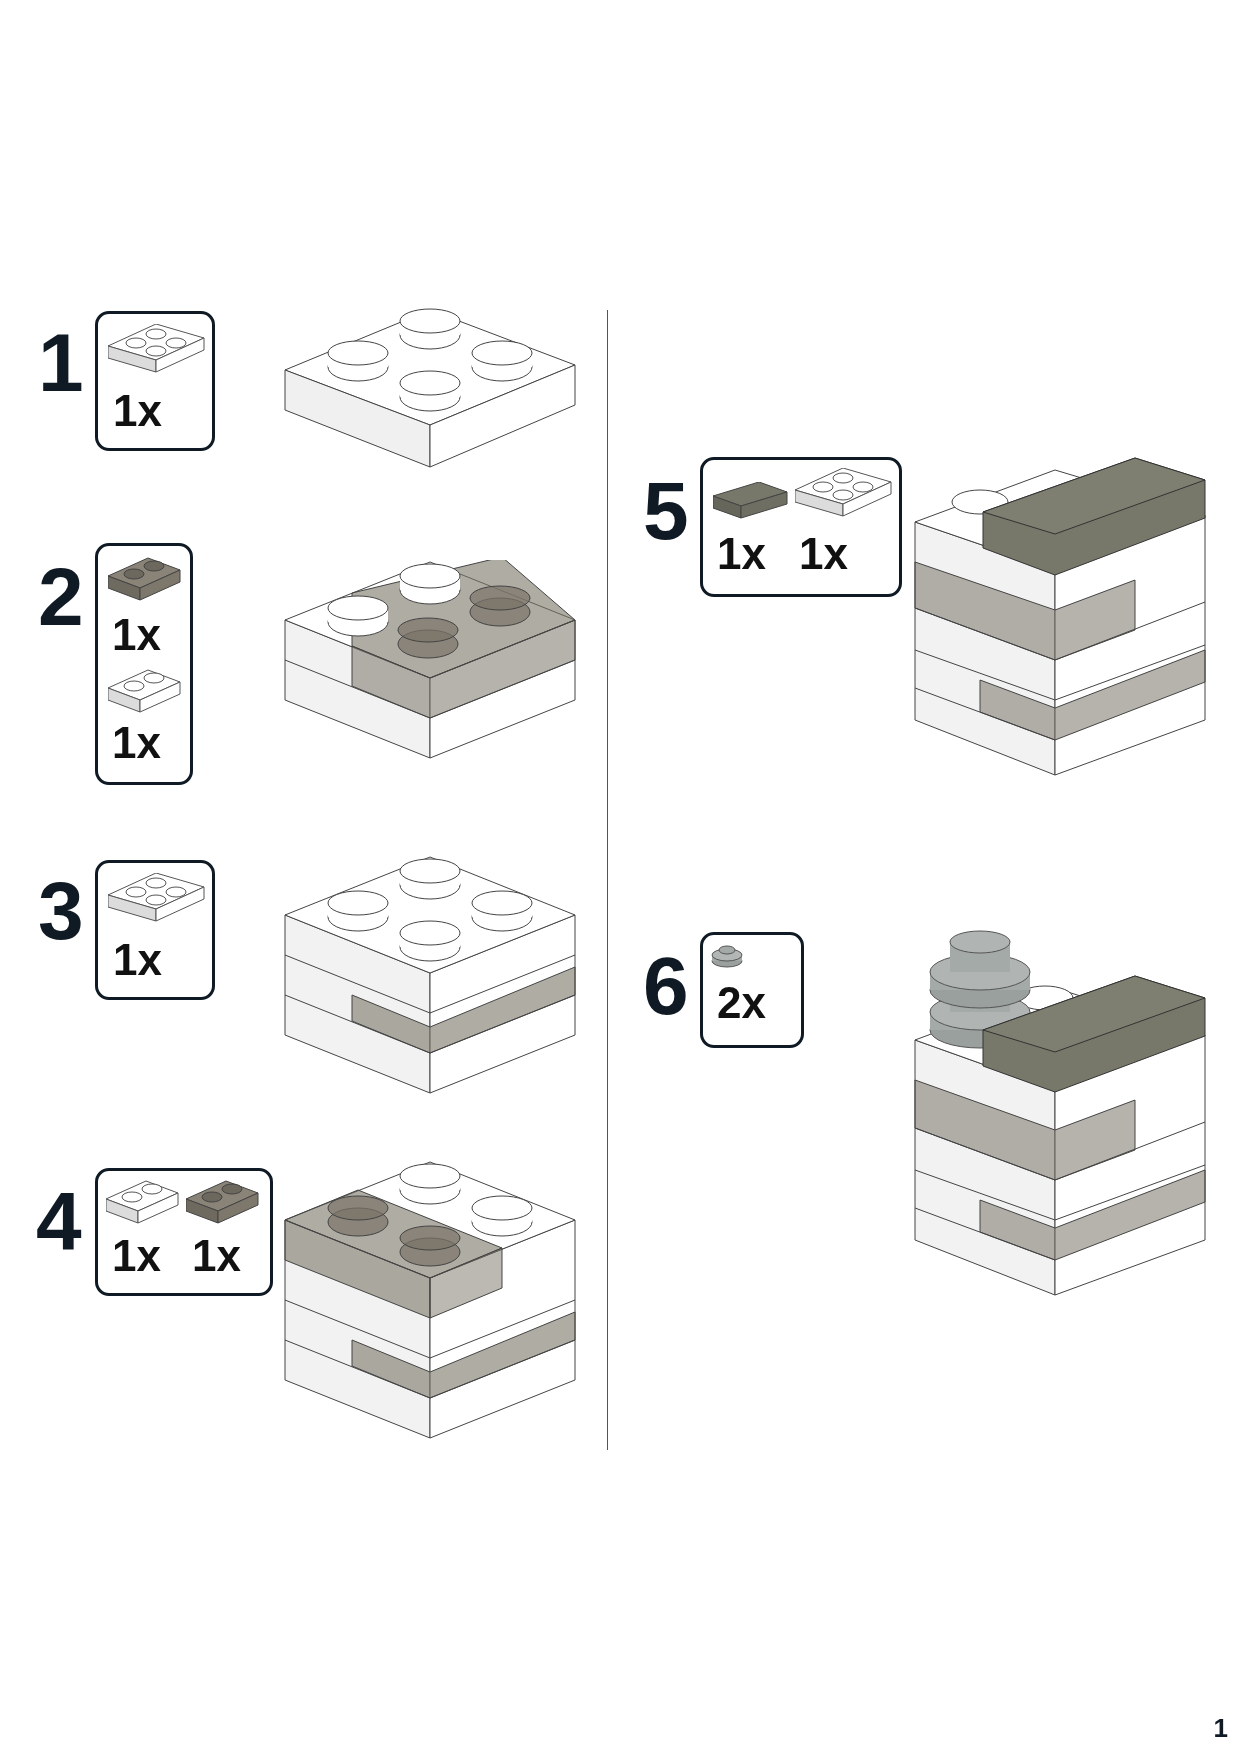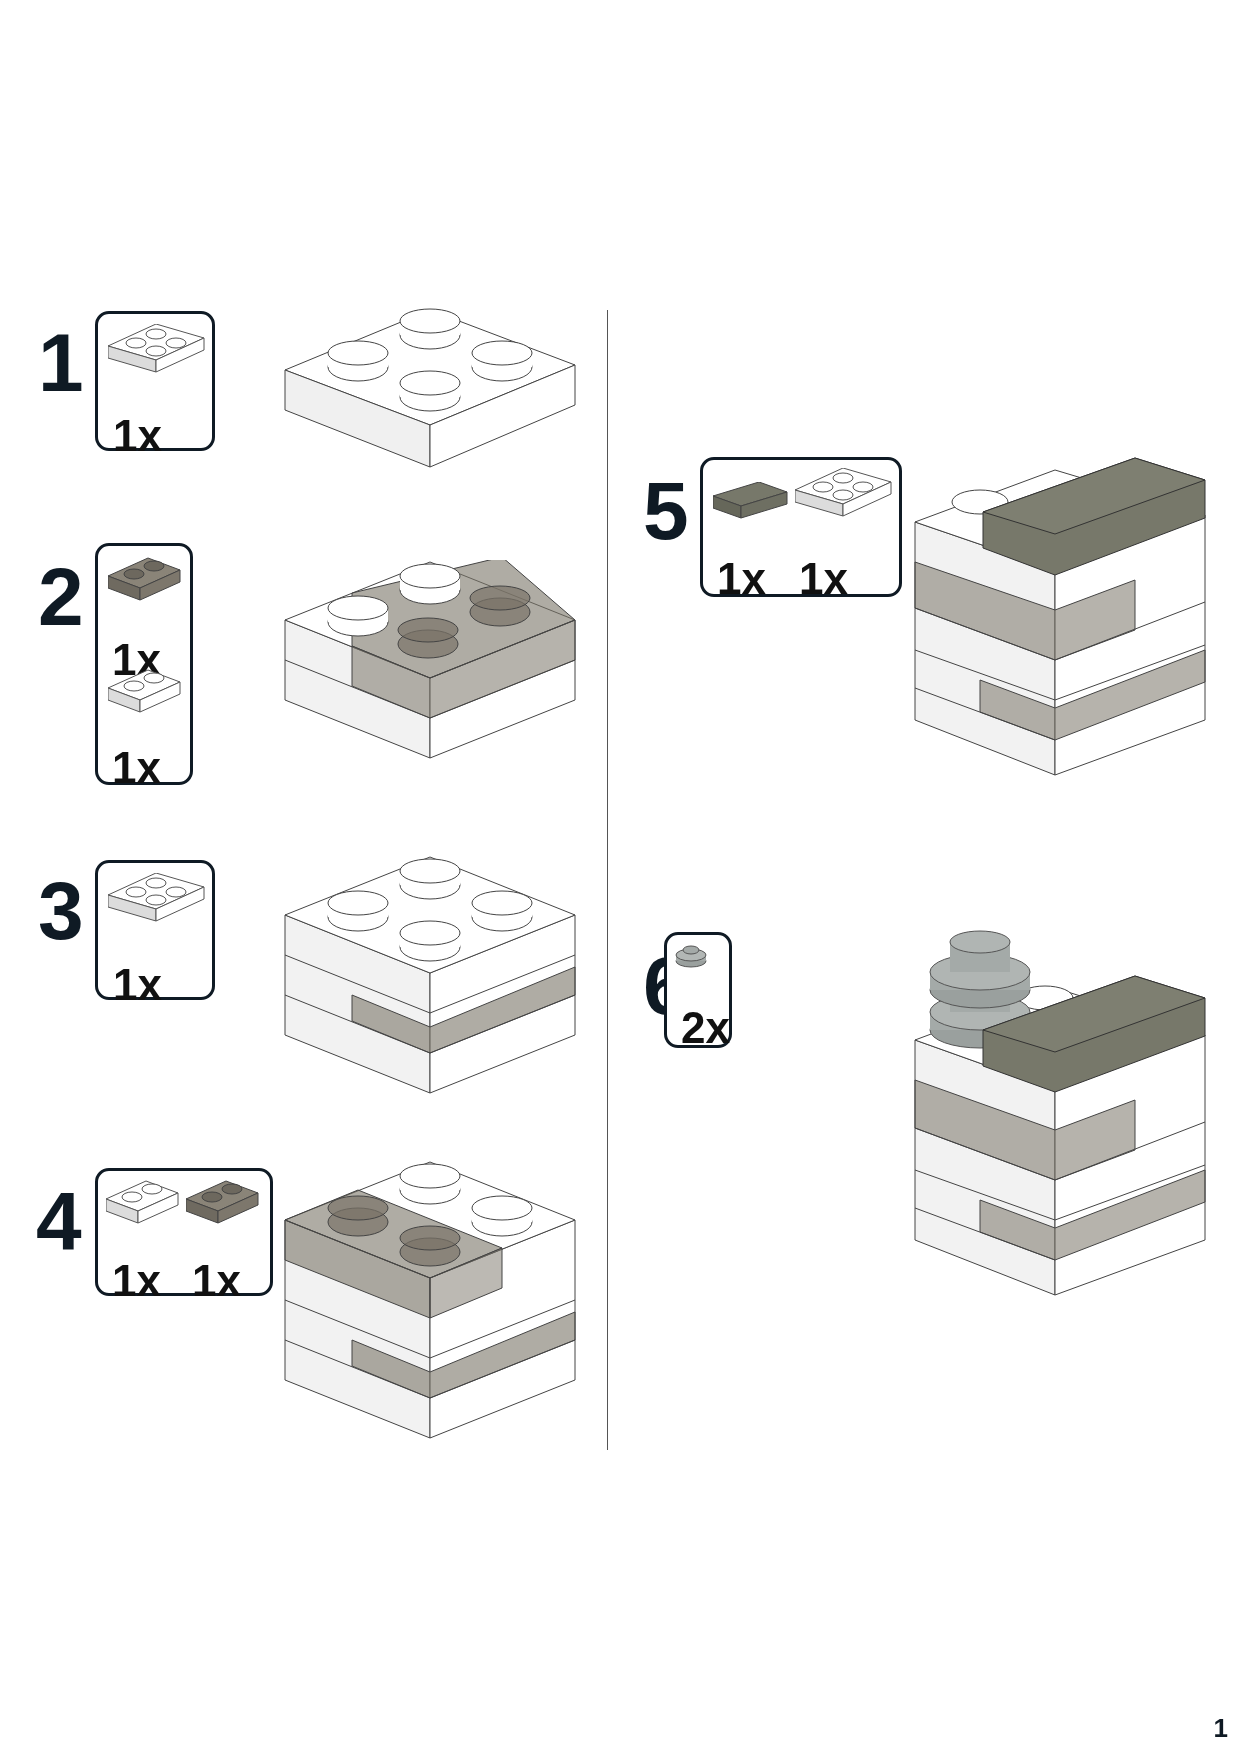--- a/index.html
+++ b/index.html
@@ -1,20 +1,20 @@
 <!DOCTYPE html>
 <html><head>
 <meta charset="utf-8">
 <style>
   html, body { margin:0; padding:0; background:#ffffff; }
   body { width:1240px; height:1754px; position:relative; overflow:hidden; font-family:"Liberation Sans", sans-serif; }
   .step { position:absolute; }
   .step-num { position:absolute; font-family:"Liberation Sans", sans-serif; font-weight:bold; font-size:82px; color:#0f1a24; line-height:1; }
   .parts-box { position:absolute; border:3px solid #0f1a24; border-radius:14px; background:#fff; box-sizing:border-box; }
-  .qty { position:absolute; font-family:"Liberation Sans", sans-serif; font-weight:bold; font-size:44px; color:#111; line-height:1;margin-top:25px; }
+  .qty { position:absolute; font-family:"Liberation Sans", sans-serif; font-weight:bold; font-size:44px; color:#111; line-height:1; }
   .part-icon { position:absolute; }
   .model { position:absolute; }
   .divider { position:absolute; left:607px; top:310px; width:1px; height:1140px; background:#555; }
   .page-num { position:absolute; right:12px; bottom:10px; font-family:"Liberation Sans", sans-serif; font-weight:bold; font-size:26px; color:#0f1a24; }
   svg { display:block; }
 </style>
 </head>
 <body>
 
 <svg width="0" height="0" style="position:absolute">
@@ -226,21 +226,21 @@
     <line x1="10" y1="238" x2="150" y2="290" stroke="#444"></line>
     <polygon points="10,72 150,20 300,65 150,120" fill="#fff" stroke="#444"></polygon>
     <ellipse cx="75" cy="52" rx="28" ry="12" fill="#fff" stroke="#444"></ellipse>
     <polygon points="78,62 230,8 300,30 300,68 150,125 78,98" fill="#77786a" stroke="#333"></polygon>
     <polygon points="78,62 230,8 300,30 150,84" fill="#7e7f71" stroke="#333"></polygon>
   </svg>
 </div>
 
 <div class="step">
   <div class="step-num" style="left:643px;top:945px;">6</div>
-  <div class="parts-box" style="left:664px;top:932px;width:68px;height:116px;">
+  <div class="parts-box" style="left:700px;top:932px;width:104px;height:116px;">
     <svg class="part-icon" style="left:8px;top:6px" width="34" height="28">
         <use href="#ico-round"></use>
       </svg>
     <div class="qty" style="left:14px;top:46px;">2x</div>
   </div>
   <svg class="model" style="left:905px;top:920px" width="310" height="380">
     <polygon points="10,120 150,170 150,375 10,320" fill="#f2f2f2" stroke="#444"></polygon>
     <polygon points="150,170 300,115 300,320 150,375" fill="#fff" stroke="#444"></polygon>
     <polygon points="10,160 150,210 230,180 230,230 150,260 10,208" fill="#7a7468" fill-opacity="0.55" stroke="#444"></polygon>
     <polygon points="75,280 150,308 300,250 300,282 150,340 75,312" fill="#7a7468" fill-opacity="0.55" stroke="#444"></polygon>

